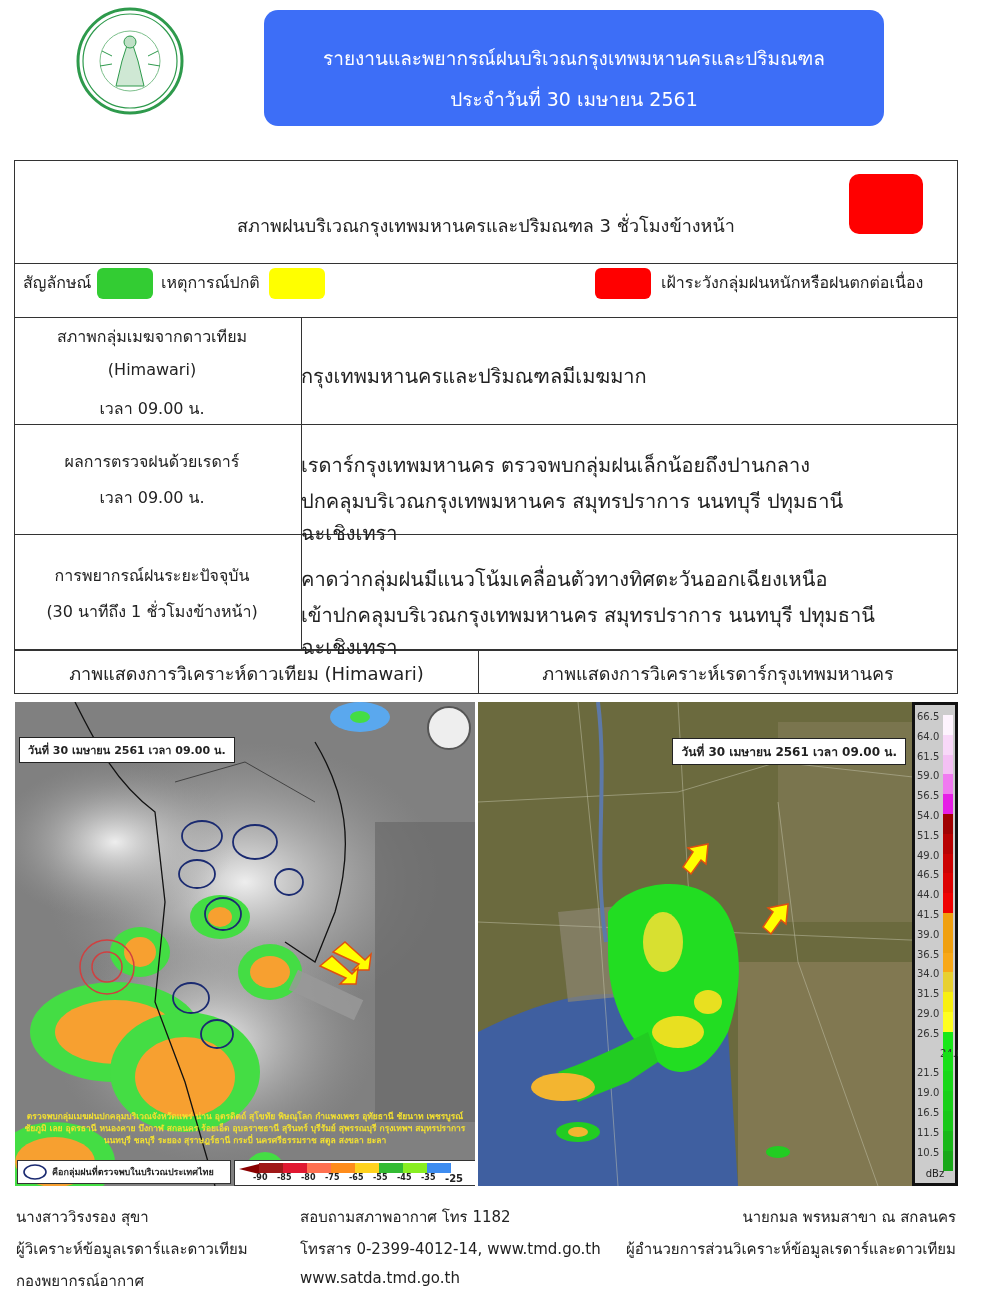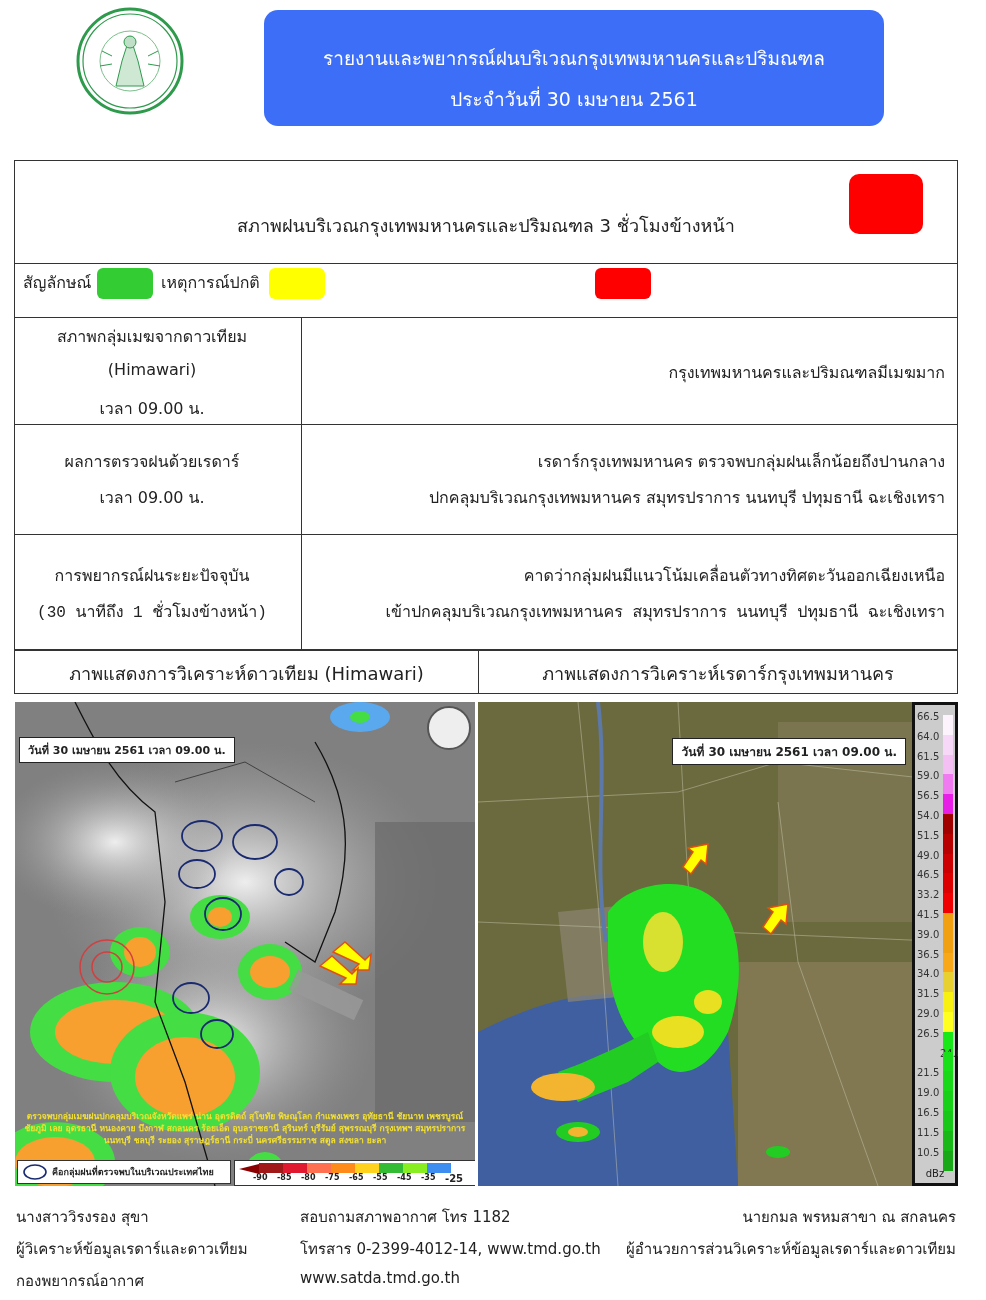--- a/index.html
+++ b/index.html
@@ -16,21 +16,21 @@
   .box { border:1.5px solid #333; box-sizing:border-box; }
   #status-row { left:14px; top:160px; width:944px; height:104px; }
   #status-row .title { position:absolute; left:0; right:0; top:50px; text-align:center; font-size:18px; }
   #status-indicator { position:absolute; right:34px; top:13px; width:74px; height:60px; background:#ff0000; border-radius:10px; }
   #legend-row { left:14px; top:263px; width:944px; height:55px; border-top:1.5px solid #333; }
   #legend-row .it { position:absolute; top:7px; font-size:16px; }
   .sw { position:absolute; top:5px; width:56px; height:31px; border-radius:6px; }
   .grid-table { left:14px; top:317px; width:944px; }
   .row { position:absolute; left:0; width:944px; border:1.5px solid #333; box-sizing:border-box; border-top:none; }
   .cell-l { position:absolute; left:0; top:0; bottom:0; width:286px; border-right:1.5px solid #333; text-align:center; font-size:16px; }
-  .cell-r { position:absolute; left:286px; right:0; top:0; bottom:0; text-align:right; font-size:16px; }
+  .cell-r { position:absolute; left:286px; right:0; top:0; bottom:0; text-align:left; font-size:20px; }
   .ln { position:absolute; left:0; right:12px; }
   #img-headers { left:14px; top:650px; width:944px; height:44px; border:1.5px solid #333; box-sizing:border-box; }
   #img-headers .h { position:absolute; top:8px; font-size:18px; text-align:center; }
   
   #sat { left:15px; top:702px; width:460px; height:484px; background:#7d7d7d; overflow:hidden; }
   #radar { left:478px; top:702px; width:480px; height:484px; background:#6b6b3e; overflow:hidden; }
   .stamp { position:absolute; background:#fff; border:1.5px solid #222; font-size:11px; font-weight:bold; padding:3px 8px; white-space:nowrap;margin-top:32px; }
   #dbz { position:absolute; right:0; top:0; width:46px; height:484px; background:#ccc; border:3px solid #111; box-sizing:border-box; }
   .dbz-lab { position:absolute; left:2px; font-size:10px; color:#333; }
   .dbz-col { position:absolute; right:2px; width:10px; }
@@ -60,20 +60,21 @@
   <div class="title">สภาพฝนบริเวณกรุงเทพมหานครและปริมณฑล 3 ชั่วโมงข้างหน้า</div>
   <div id="status-indicator"></div>
 </div>
 
 <div id="legend-row" class="abs box" style="border-top:none;padding-left:48px;">
   <span class="it" style="left:8px;">สัญลักษณ์</span>
   <span class="sw" style="left:82px;background:#33cc33;"></span>
   <span class="it" style="left:146px;">เหตุการณ์ปกติ</span>
   <span class="sw" style="left:254px;background:#ffff00;"></span>
   <span class="sw" style="left:580px;background:#ff0000;"></span>
+  <span class="it" style="left:646px;">เฝ้าระวังกลุ่มฝนหนักหรือฝนตกต่อเนื่อง</span>
 </div>
 
 <div class="abs grid-table">
   <div class="row" style="top:0;height:108px;border-top:1.5px solid #333;">
     <div class="cell-l">
       <div class="ln" style="top:6px;">สภาพกลุ่มเมฆจากดาวเทียม</div>
       <div class="ln" style="top:42px;">(Himawari)</div>
       <div class="ln" style="top:78px;">เวลา 09.00 น.</div>
     </div>
     <div class="cell-r">
@@ -83,21 +84,21 @@
   <div class="row" style="top:108px;height:110px;">
     <div class="cell-l">
       <div class="ln" style="top:24px;">ผลการตรวจฝนด้วยเรดาร์</div>
       <div class="ln" style="top:60px;">เวลา 09.00 น.</div>
     </div>
     <div class="cell-r">
       <div class="ln" style="top:24px;">เรดาร์กรุงเทพมหานคร ตรวจพบกลุ่มฝนเล็กน้อยถึงปานกลาง</div>
       <div class="ln" style="top:60px;">ปกคลุมบริเวณกรุงเทพมหานคร สมุทรปราการ นนทบุรี ปทุมธานี ฉะเชิงเทรา</div>
     </div>
   </div>
-  <div class="row" style="top:218px;height:115px;font-family:Liberation Mono, monospace;">
+  <div class="row" style="top:218px;height:115px;">
     <div class="cell-l">
       <div class="ln" style="top:28px;">การพยากรณ์ฝนระยะปัจจุบัน</div>
       <div class="ln" style="top:64px;">(30 นาทีถึง 1 ชั่วโมงข้างหน้า)</div>
     </div>
     <div class="cell-r">
       <div class="ln" style="top:28px;">คาดว่ากลุ่มฝนมีแนวโน้มเคลื่อนตัวทางทิศตะวันออกเฉียงเหนือ</div>
       <div class="ln" style="top:64px;">เข้าปกคลุมบริเวณกรุงเทพมหานคร สมุทรปราการ นนทบุรี ปทุมธานี ฉะเชิงเทรา</div>
     </div>
   </div>
 </div>
@@ -241,21 +242,21 @@
       <div class="dbz-lab" style="top: 85.2px;">56.5</div>
       <div class="dbz-col" style="top: 89.2px; height: 20.8px; background: rgb(230, 30, 230);"></div>
       <div class="dbz-lab" style="top: 105px;">54.0</div>
       <div class="dbz-col" style="top: 109px; height: 20.8px; background: rgb(160, 0, 0);"></div>
       <div class="dbz-lab" style="top: 124.8px;">51.5</div>
       <div class="dbz-col" style="top: 128.8px; height: 20.8px; background: rgb(184, 0, 0);"></div>
       <div class="dbz-lab" style="top: 144.6px;">49.0</div>
       <div class="dbz-col" style="top: 148.6px; height: 20.8px; background: rgb(204, 0, 0);"></div>
       <div class="dbz-lab" style="top: 164.4px;">46.5</div>
       <div class="dbz-col" style="top: 168.4px; height: 20.8px; background: rgb(221, 0, 0);"></div>
-      <div class="dbz-lab" style="top: 184.2px;">33.2</div>
+      <div class="dbz-lab" style="top: 184.2px;">44.0</div>
       <div class="dbz-col" style="top: 188.2px; height: 20.8px; background: rgb(240, 0, 0);"></div>
       <div class="dbz-lab" style="top: 204px;">41.5</div>
       <div class="dbz-col" style="top: 208px; height: 20.8px; background: rgb(240, 160, 16);"></div>
       <div class="dbz-lab" style="top: 223.8px;">39.0</div>
       <div class="dbz-col" style="top: 227.8px; height: 20.8px; background: rgb(240, 160, 16);"></div>
       <div class="dbz-lab" style="top: 243.6px;">36.5</div>
       <div class="dbz-col" style="top: 247.6px; height: 20.8px; background: rgb(248, 168, 24);"></div>
       <div class="dbz-lab" style="top: 263.4px;">34.0</div>
       <div class="dbz-col" style="top: 267.4px; height: 20.8px; background: rgb(232, 208, 48);"></div>
       <div class="dbz-lab" style="top: 283.2px;">31.5</div>

